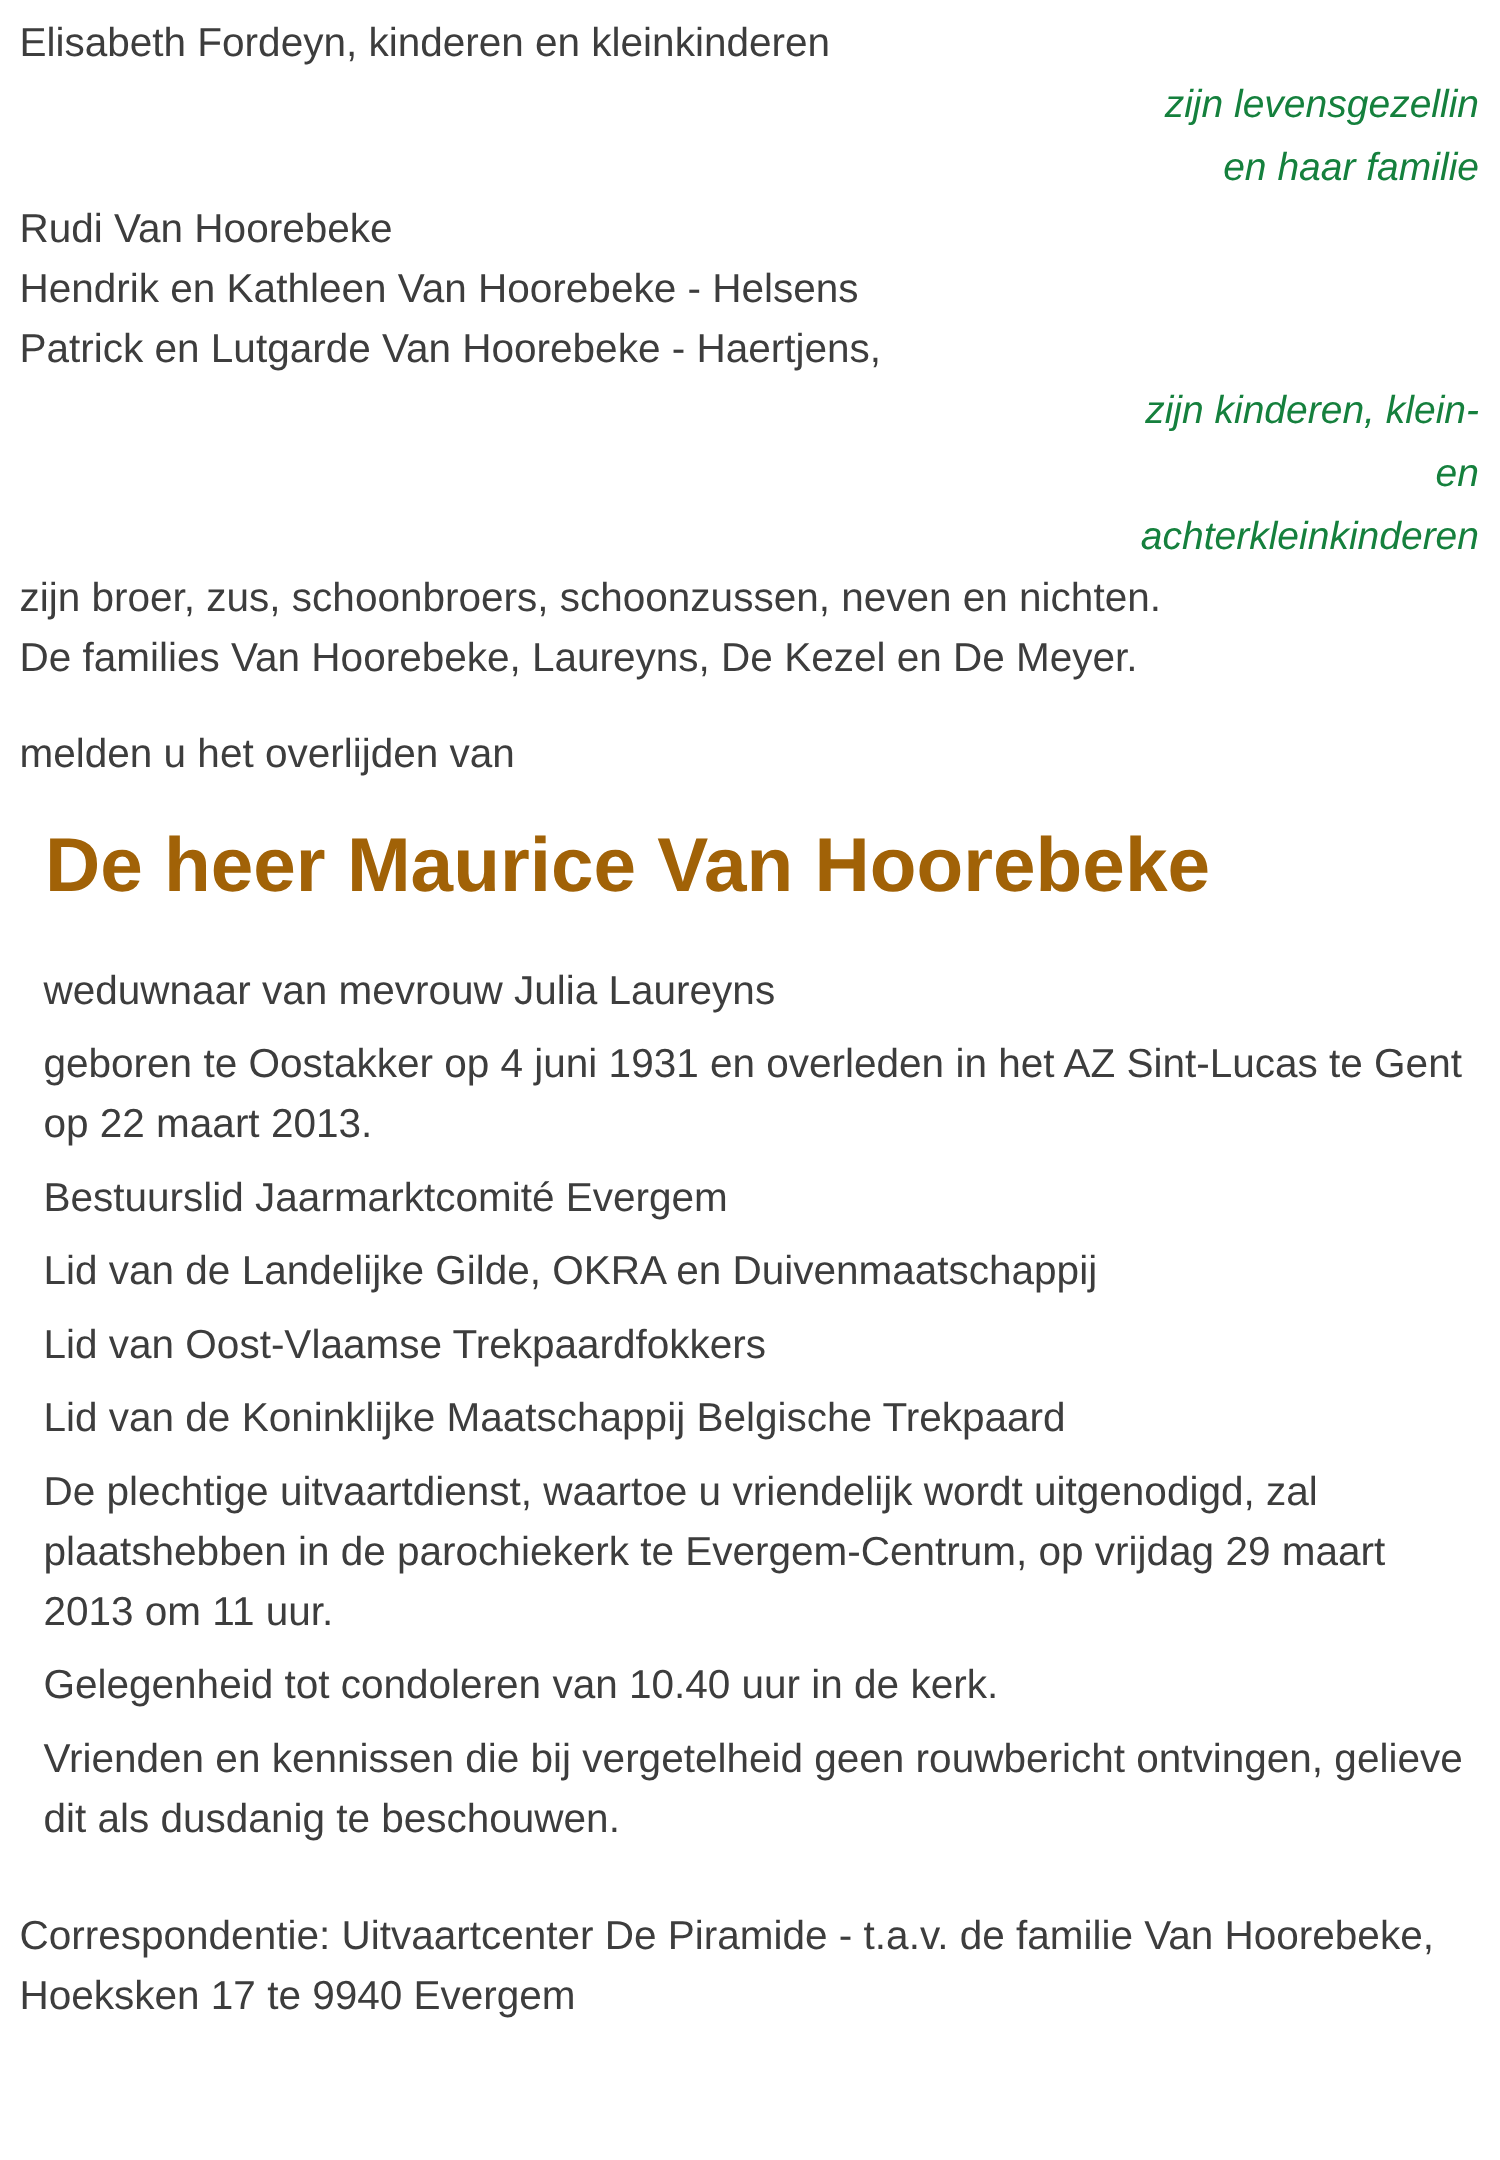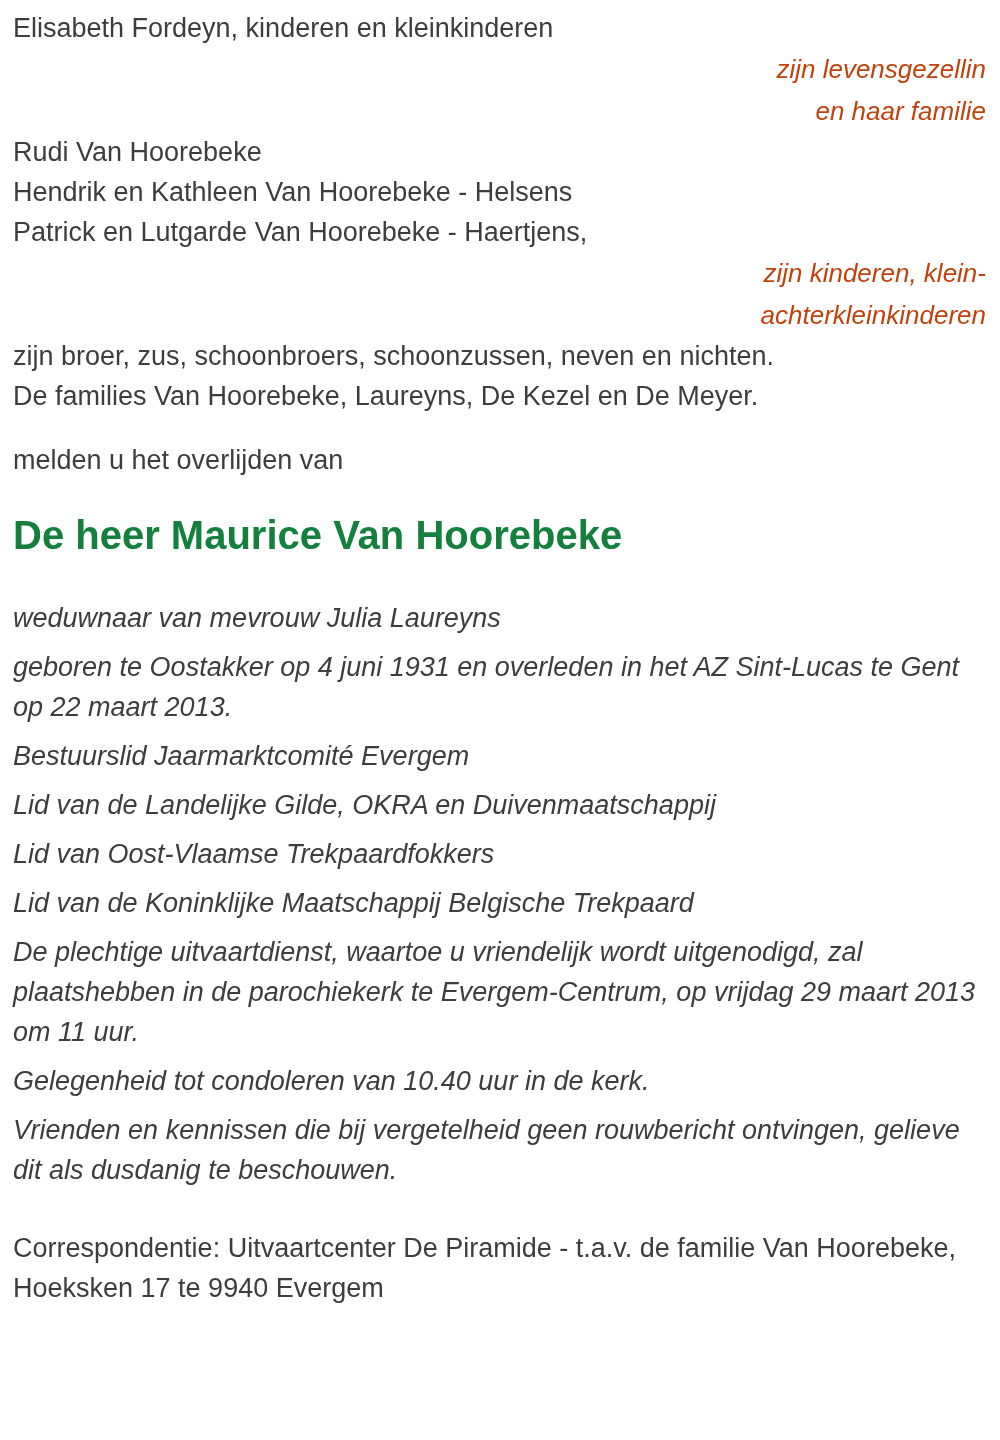--- a/index.html
+++ b/index.html
@@ -21,35 +21,34 @@
     font-size: 27px;
     line-height: 40px;
     font-weight: 400;
   }
   p { margin: 0; }
   .relation {
     text-align: right;
     font-style: italic;
     font-size: 26px;
     line-height: 42px;
-    color: #c2410c;
+    color: #15803d;
   }
   .announce {
     margin-top: 24px;
   }
   .deceased-name {
-    font-size: 40px;
+    font-size: 51px;
     line-height: 46px;
     font-weight: 700;
-    color: #15803d;
-    margin: 32px 0 40px 0;
+    color: #a16207;
+    margin: 32px 0 40px 17px;
   }
   .para {
-    margin: 0 0 9px 0;
-    font-style: italic;
+    margin: 0 0 9px 16px;
   }
   .correspondence {
     margin-top: 38px;
   }
 </style>
 </head>
 <body>
 
 <div class="page">
 
@@ -61,20 +60,21 @@
   </div>
 
   <div>
     <p>Rudi Van Hoorebeke</p>
     <p>Hendrik en Kathleen Van Hoorebeke - Helsens</p>
     <p>Patrick en Lutgarde Van Hoorebeke - Haertjens,</p>
   </div>
 
   <div class="relation">
     <p>zijn kinderen, klein-</p>
+    <p>en</p>
     <p>achterkleinkinderen</p>
   </div>
 
   <div>
     <p>zijn broer, zus, schoonbroers, schoonzussen, neven en nichten.</p>
     <p>De families Van Hoorebeke, Laureyns, De Kezel en De Meyer.</p>
   </div>
 
   <p class="announce">melden u het overlijden van</p>
 

